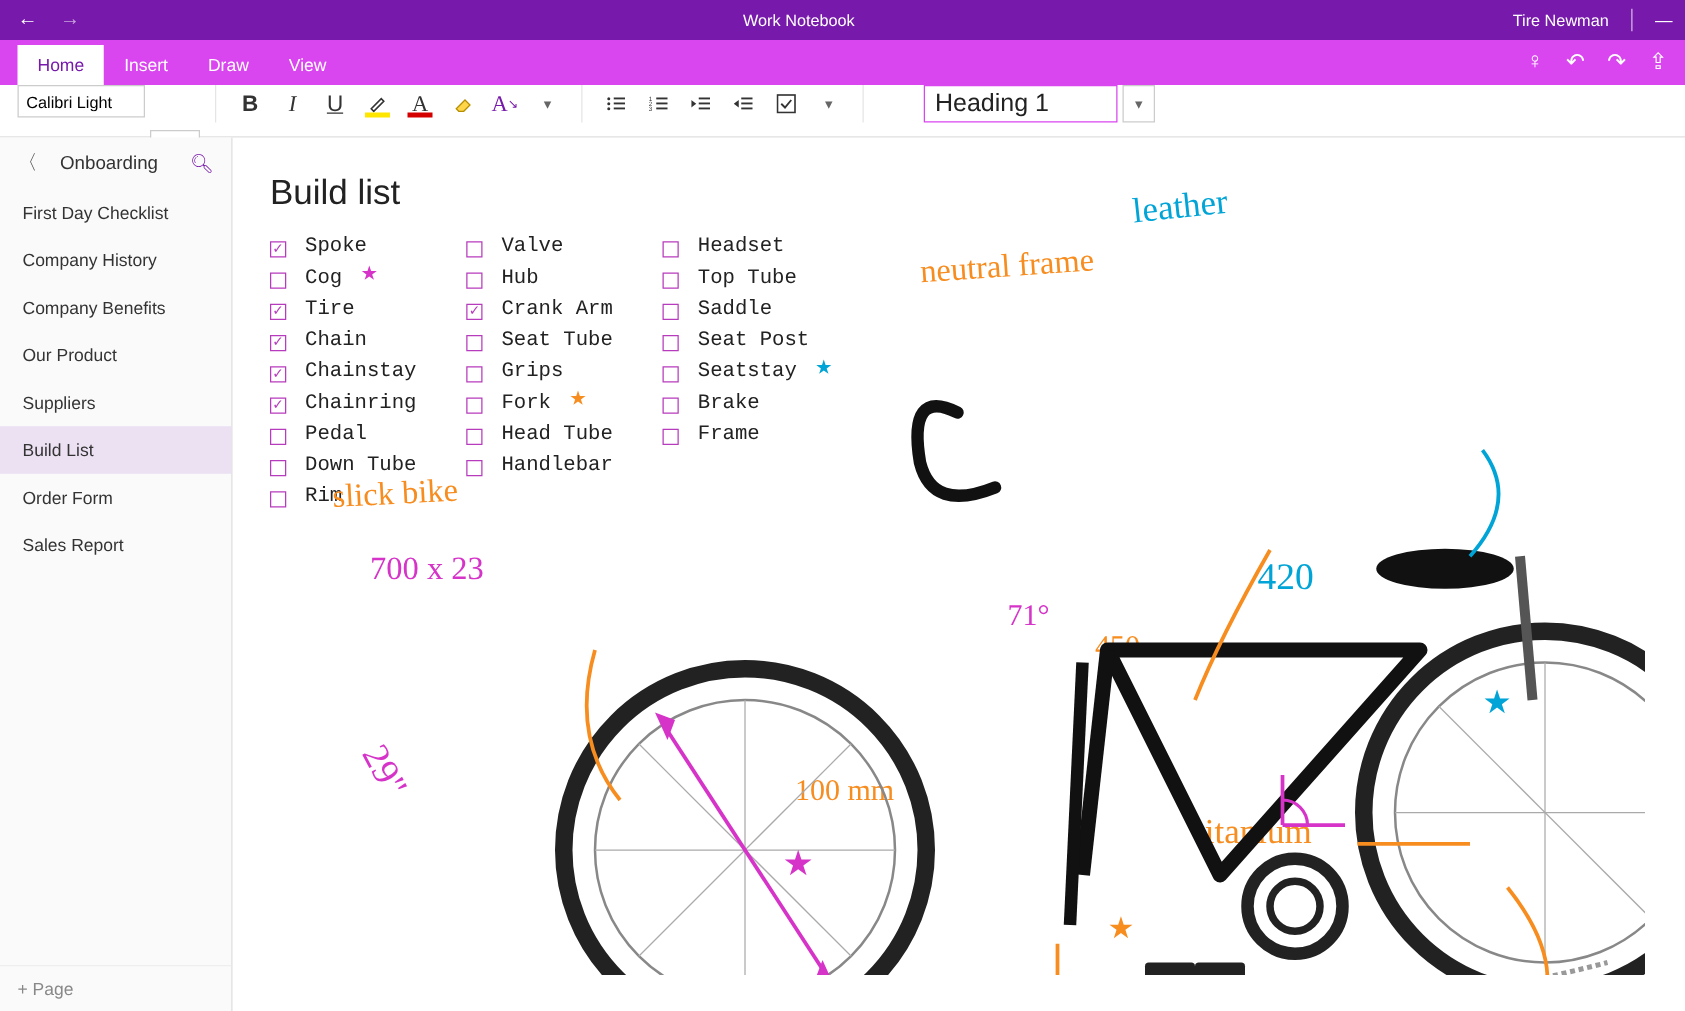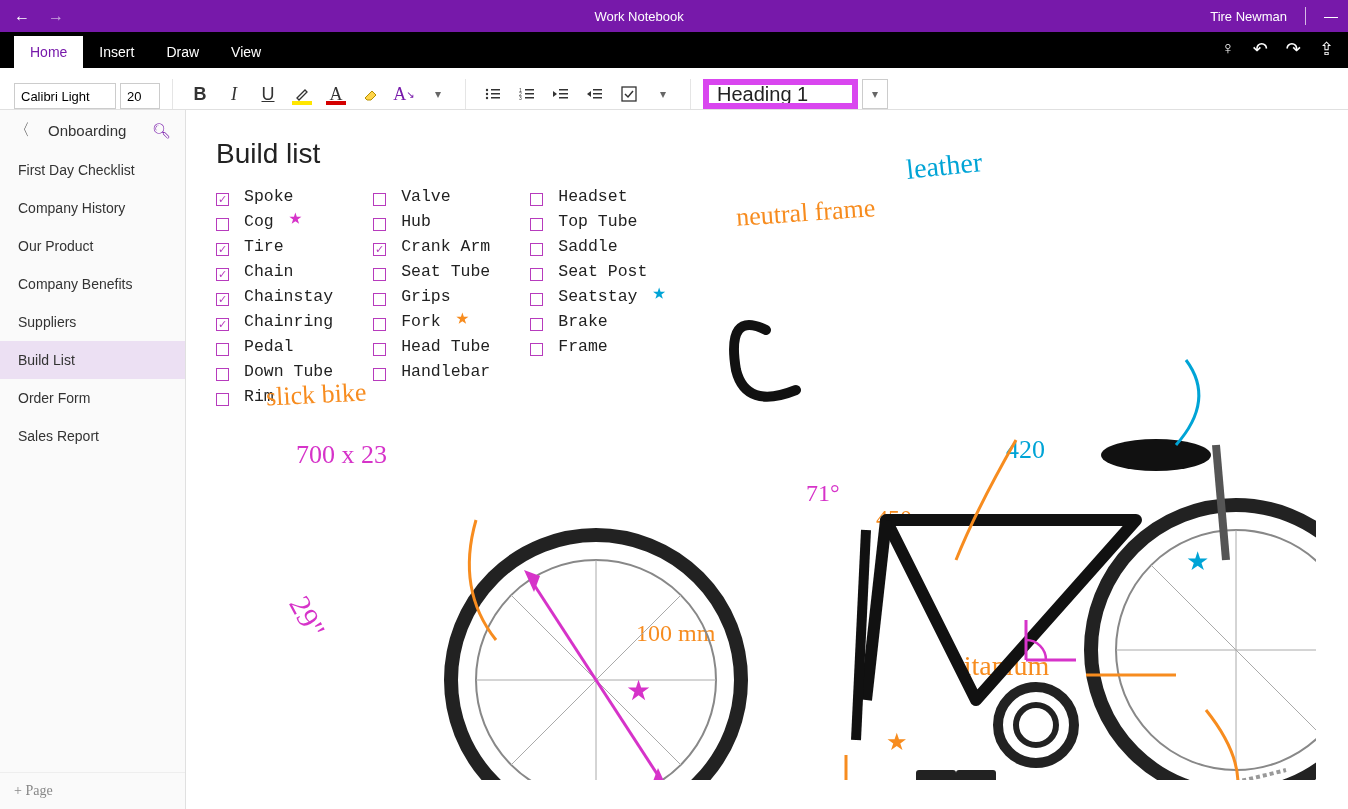--- a/index.html
+++ b/index.html
@@ -5,47 +5,47 @@
   * { margin: 0; padding: 0; box-sizing: border-box; }
   body { font-family: "Segoe UI", Arial, sans-serif; width: 1348px; height: 809px; overflow: hidden; background: #fff; }
   
   .titlebar { height: 32px; background: #7719aa; color: #fff; display: flex; align-items: center; font-size: 13px; }
   .nav-arrows { display: flex; gap: 18px; padding: 0 14px; font-size: 16px; }
   .titlebar .title { flex: 1; text-align: center; }
   .titlebar .user { padding: 0 10px; font-size: 13px; }
   .titlebar .divider { width: 1px; height: 18px; background: rgba(255,255,255,.7); margin: 0 8px; }
   .titlebar .win-btn { padding: 0 10px; font-size: 14px; cursor: default; }
   
-  .tabsrow { height: 36px; background: #000000; display: flex; align-items: flex-end; padding-left: 14px; position: relative; }
+  .tabsrow { height: 36px; background: #d946ef; display: flex; align-items: flex-end; padding-left: 14px; position: relative; }
   .tab { color: #fff; padding: 8px 16px; font-size: 14px; cursor: pointer; }
   .tab.active { background: #fff; color: #7719aa; }
   .tabsrow .right-icons { margin-left: auto; display: flex; gap: 18px; padding: 0 14px 8px 0; color: #fff; font-size: 18px; }
   
-  .ribbon { height: 42px; border-bottom: 1px solid #e0e0e0; display: flex; align-items: flex-end; padding: 0 14px; gap: 4px; }
+  .ribbon { height: 42px; border-bottom: 1px solid #e0e0e0; display: flex; align-items: flex-start; padding: 0 14px; gap: 4px; }
   .font-name { width: 102px; height: 26px; border: 1px solid #ccc; font-size: 13px; padding: 0 6px; }
   .font-size { width: 40px; height: 26px; border: 1px solid #ccc; font-size: 13px; padding: 0 6px; text-align: left; margin-top: 36px; }
   .rsep { width: 1px; height: 30px; background: #e5e5e5; margin: 0 8px; }
   .rbtn { width: 30px; height: 30px; display: flex; align-items: center; justify-content: center; font-size: 18px; color: #333; cursor: pointer; }
   .rbtn svg { display: block; }
   .hl-y { position: relative; }
   .hl-y::after { content: ""; position: absolute; bottom: 4px; left: 5px; right: 5px; height: 4px; background: #ffe600; }
   .fc-red { position: relative; }
   .fc-red::after { content: ""; position: absolute; bottom: 4px; left: 5px; right: 5px; height: 4px; background: #d40000; }
-  .style-select { width: 155px; height: 30px; border: 6px solid #d946ef; font-size: 20px; padding: 0 8px; color: #222; }
+  .style-select { width: 155px; height: 30px; border: 1px solid #d946ef; font-size: 20px; padding: 0 8px; color: #222; margin-left: 36px; }
   
   .workspace { display: flex; height: calc(100% - 110px); }
   .sidebar { width: 186px; border-right: 1px solid #e0e0e0; display: flex; flex-direction: column; background: #fafafa; }
   .sb-head { display: flex; align-items: center; padding: 10px 14px; font-size: 15px; color: #333; }
   .sb-head .back { font-size: 16px; color: #555; margin-right: 18px; cursor: pointer; }
   .sb-head .label { flex: 1; font-weight: 500;}
   .sb-head .search { color: #7719aa; font-size: 15px; cursor: pointer; }
   .sb-item { padding: 11px 18px; font-size: 14px; color: #333; cursor: pointer; }
   .sb-item.selected { background: #ece0f3; }
   .sb-spacer { flex: 1; }
-  .sb-add { padding: 10px 14px; color: #888; font-size: 14px; border-top: 1px solid #eee; cursor: pointer; font-family: Liberation Serif, serif; }
+  .sb-add { padding: 10px 14px; color: #888; font-size: 14px; border-top: 1px solid #eee; cursor: pointer; }
   
   .canvas { flex: 1; position: relative; overflow: hidden; padding: 28px 0 0 30px; }
   .page-title { font-size: 28px; font-weight: 500; color: #222; margin-bottom: 14px; }
   .checklists { display: flex; gap: 40px; font-family: "Courier New", monospace; font-size: 16.5px; color: #222; }
   .col { display: flex; flex-direction: column; gap: 3px; }
   .item { display: flex; align-items: flex-end; gap: 15px; height: 22px; }
   .cb { width: 13px; height: 13px; border: 1.5px solid #b73bbd; display: inline-flex; align-items: center; justify-content: center; font-size: 11px; color: #b73bbd; font-family: Arial; line-height: 1; }
   .cb.checked::before { content: "✓"; }
   .ann { position: absolute; font-family: "Segoe Script", cursive; pointer-events: none; }
   .orange { color: #f78c1f; }
@@ -155,22 +155,22 @@
 <div class="workspace">
   <div class="sidebar">
     <div class="sb-head">
       <span class="back">〈</span>
       <span class="label">Onboarding</span>
       <span class="search">🔍︎</span>
     </div>
     <div id="pages-mount">
         <div class="sb-item">First Day Checklist</div>
         <div class="sb-item">Company History</div>
+        <div class="sb-item">Company Benefits</div>
         <div class="sb-item">Our Product</div>
-        <div class="sb-item">Company Benefits</div>
         <div class="sb-item">Suppliers</div>
         <div class="sb-item selected">Build List</div>
         <div class="sb-item">Order Form</div>
         <div class="sb-item">Sales Report</div>
       </div>
     <div class="sb-spacer"></div>
     <div class="sb-add">+  Page</div>
   </div>
 
   <div class="canvas">
@@ -284,21 +284,21 @@
       </div>
 
     <span class="ann orange" style="left:80px;top:270px;font-size:26px;transform:rotate(-3deg)">slick bike</span>
     <span class="ann magenta" style="left:110px;top:330px;font-size:26px">700 x 23</span>
     <span class="ann magenta" style="left:100px;top:490px;font-size:30px;transform:rotate(62deg)">29"</span>
     <span class="ann orange" style="left:450px;top:510px;font-size:24px">100 mm</span>
     <span class="ann magenta" style="left:620px;top:370px;font-size:24px">71°</span>
     <span class="ann orange" style="left:690px;top:395px;font-size:24px">450</span>
     <span class="ann orange" style="left:550px;top:90px;font-size:26px;line-height:1;transform:rotate(-4deg)">neutral frame</span>
     <span class="ann cyan" style="left:720px;top:40px;font-size:28px;transform:rotate(-6deg)">leather</span>
-    <span class="ann cyan" style="left:820px;top:325px;font-size:26px">420</span>
+    <span class="ann cyan" style="left:820px;top:335px;font-size:30px">420</span>
     <span class="ann orange" style="left:770px;top:540px;font-size:28px">titanium</span>
 
     <svg class="canvas-image" width="900" height="500">
 
       <circle cx="180" cy="400" r="145" fill="none" stroke="#222" stroke-width="14"></circle>
       <circle cx="180" cy="400" r="120" fill="none" stroke="#888" stroke-width="2"></circle>
       <g stroke="#aaa" stroke-width="1">
         <line x1="180" y1="400" x2="60" y2="400"></line>
           <line x1="180" y1="400" x2="300" y2="400"></line>
         <line x1="180" y1="400" x2="180" y2="280"></line>

